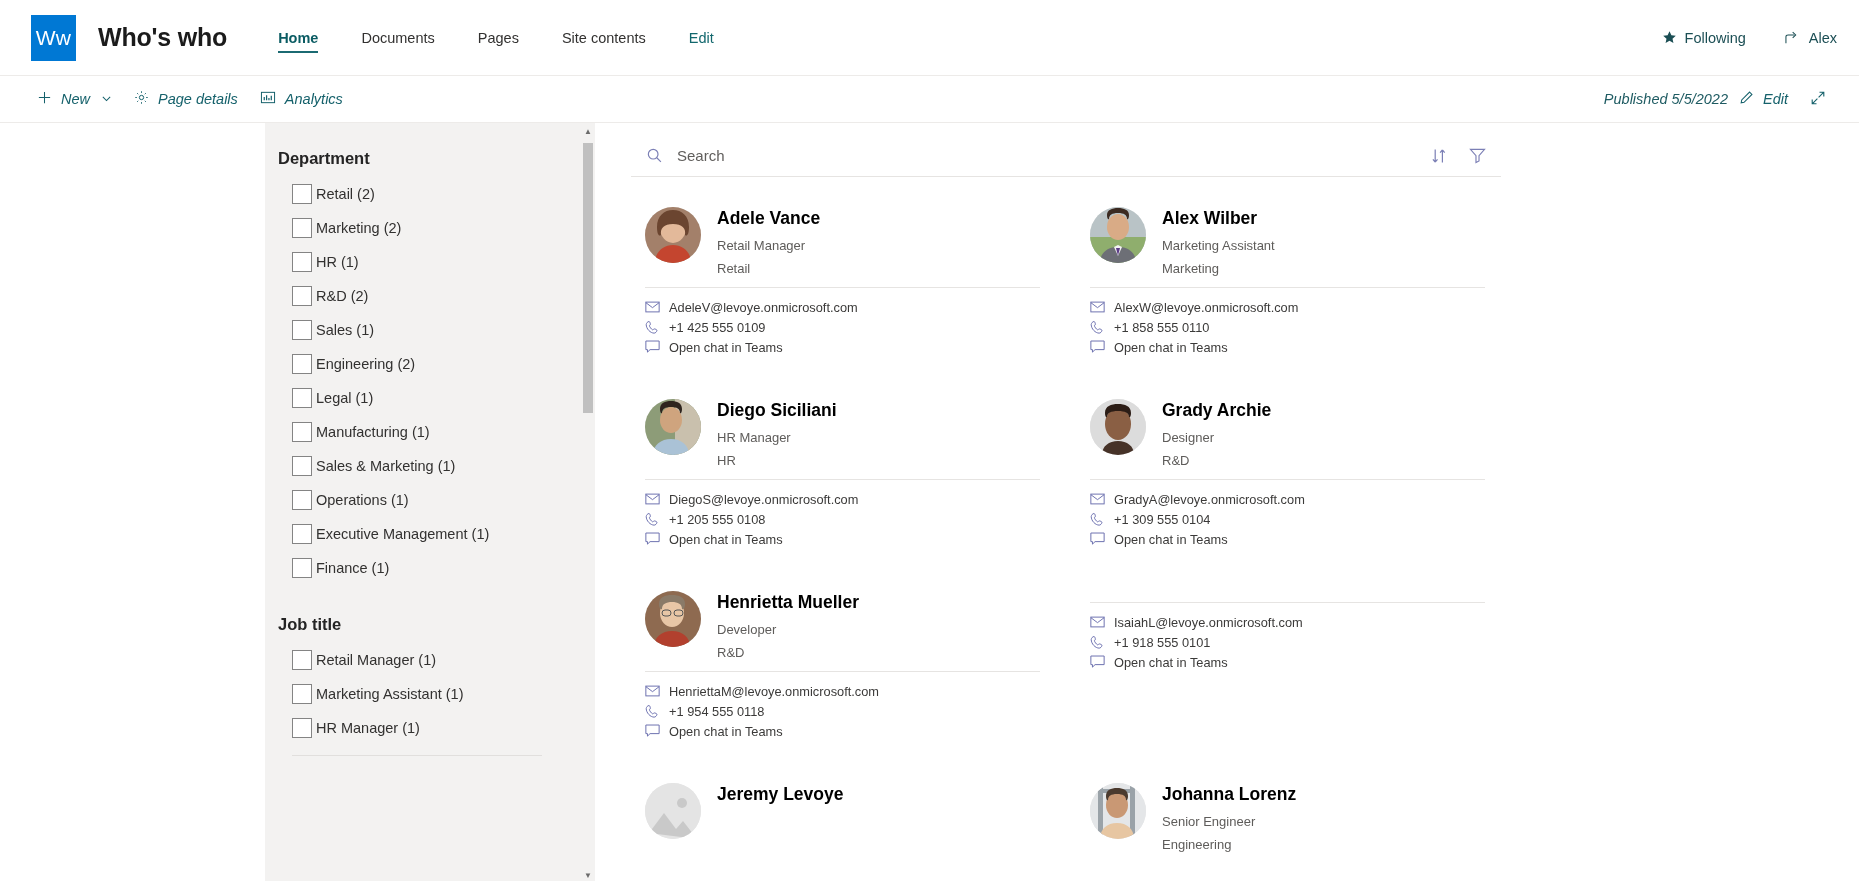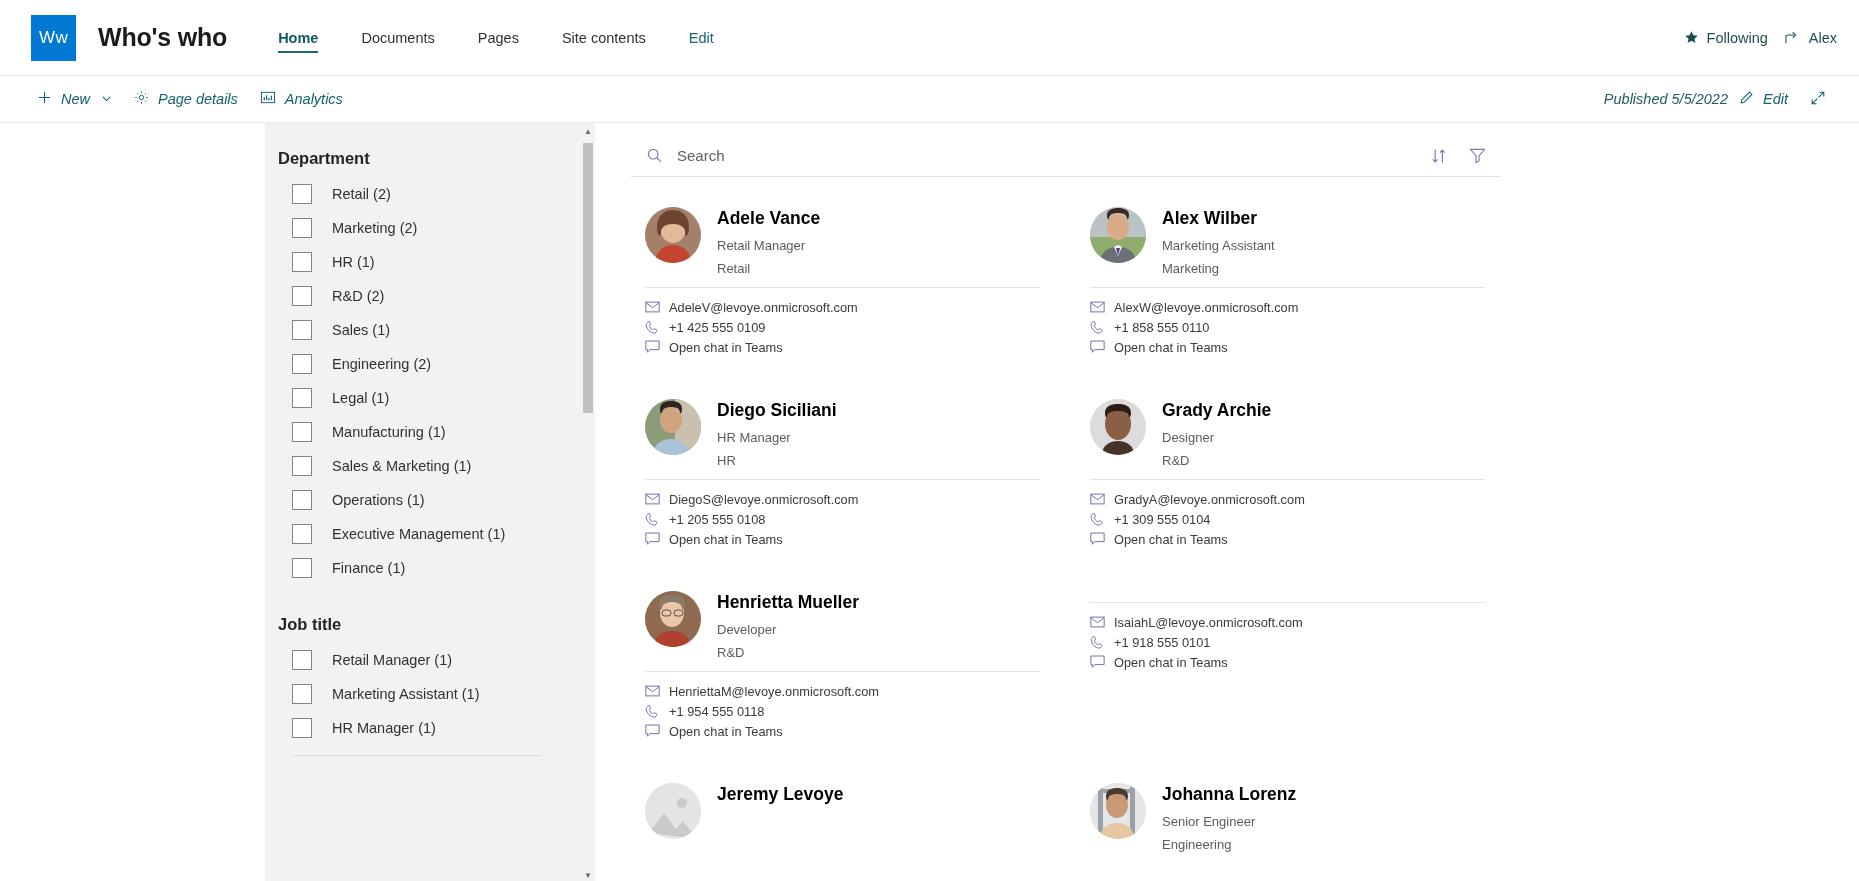--- a/index.html
+++ b/index.html
@@ -19,21 +19,21 @@
     align-items: center;
     padding: 0 22px 0 31px;
     background: #ffffff;
     position: relative;
   }
   .site-logo {
     width: 45px; height: 46px;
     background: #0078d4;
     color: #ffffff;
     display: flex; align-items: center; justify-content: center;
-    font-size: 17px;
+    font-size: 21px;
     font-weight: 400;
     letter-spacing: .3px;
     flex: 0 0 auto;
     text-align: center;
   }
   .site-title {
     margin-left: 22px;
     font-size: 25px;
     font-weight: 600;
     color: #1b1b1b;
@@ -68,21 +68,21 @@
     left: 13px; right: 13px;
     bottom: 8px;
     height: 2px;
     background: #1b6a72;
   }
   .nav-item.edit-link { color: #12676d; }
   .header-right {
     margin-left: auto;
     display: flex;
     align-items: center;
-    gap: 16px;
+    gap: 38px;
   }
   .hr-btn {
     display: flex;
     align-items: center;
     gap: 8px;
     font-size: 14.5px;
     color: #1b4e54;
     cursor: pointer;
     white-space: nowrap;
   }
@@ -156,21 +156,21 @@
     padding-left: 14px;
     cursor: pointer;
   }
   .cbox {
     width: 20px; height: 20px;
     border: 1.6px solid #848484;
     background: #ffffff;
     flex: 0 0 auto;
   }
   .filter-label {
-    margin-left: 20px;
+    margin-left: 4px;
     font-size: 14.5px;
     color: #323130;
     white-space: nowrap;
   }
   .filter-divider {
     margin: 10px 0 0 14px;
     width: 250px;
     height: 1px;
     background: #e1dfdd;
   }

